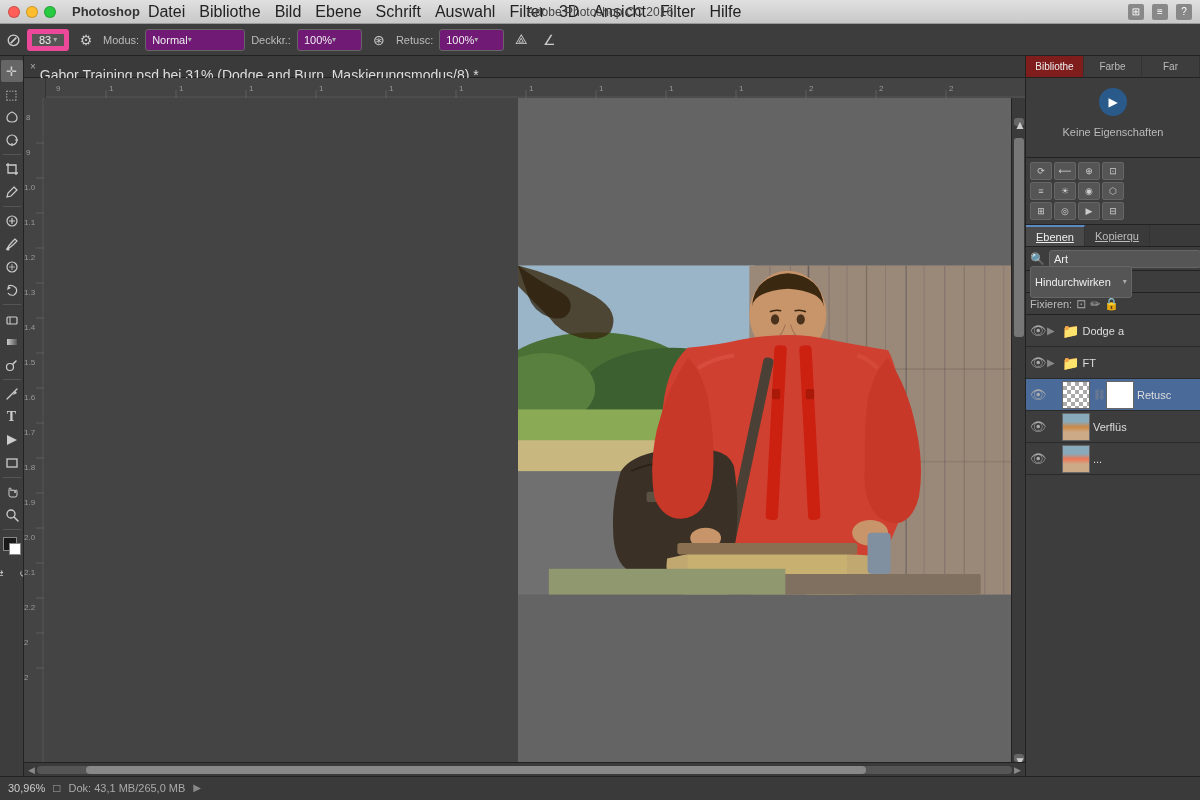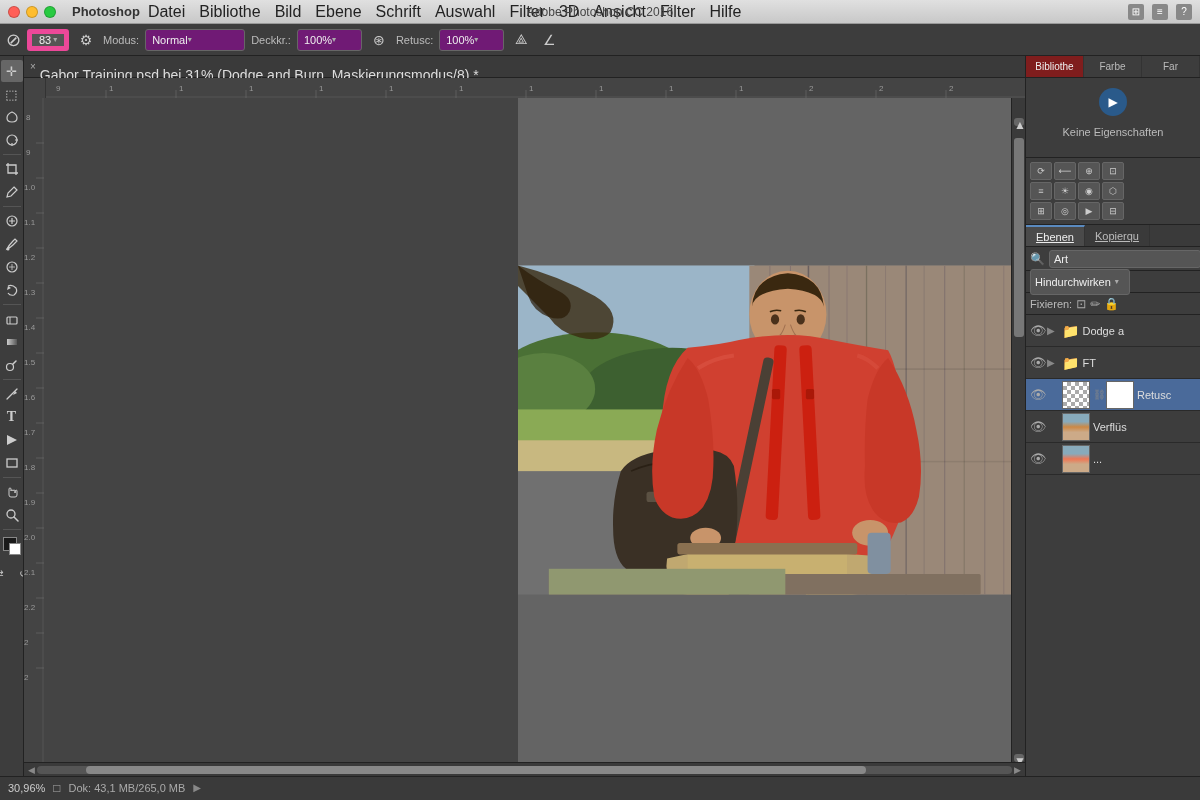--- a/index.html
+++ b/index.html
@@ -243,29 +243,29 @@
     .blend-mode-row {
       display: flex;
       align-items: center;
       height: 22px;
       padding: 0 4px;
       border-bottom: 1px solid #222;
     }
     .blend-mode-dropdown {
       background: #555;
       border: 1px solid #666;
-      height: 26px;
+      height: 32px;
       border-radius: 3px;
       padding: 0 4px;
       color: #eee;
       font-size: 11px;
       min-width: 100px;
       display: flex;
       align-items: center;
-      gap: 4px;
+      gap: 12px;
       cursor: pointer;
     }
     .fixieren-row {
       display: flex;
       align-items: center;
       height: 22px;
       padding: 0 4px;
       gap: 4px;
       border-bottom: 1px solid #222;
       font-size: 11px;

